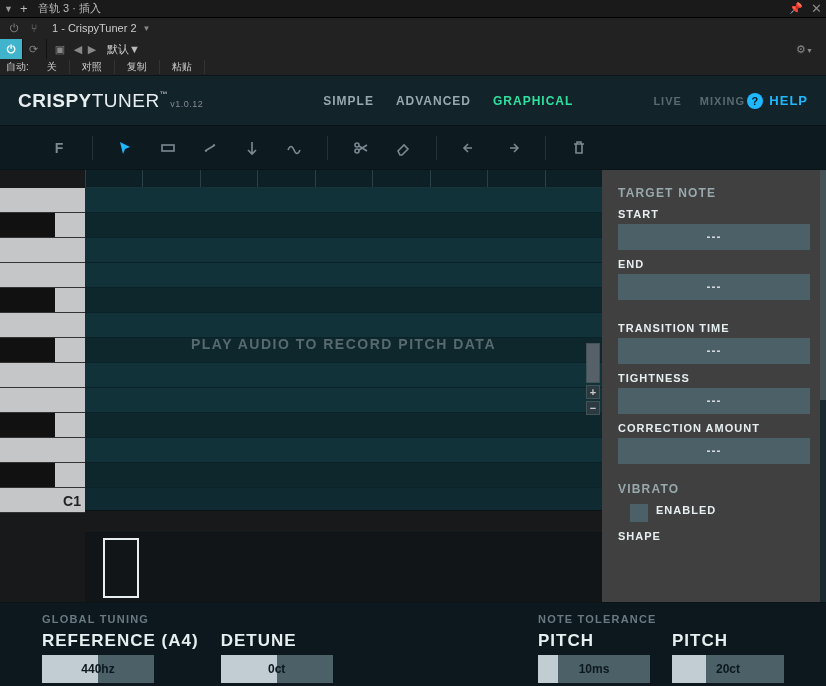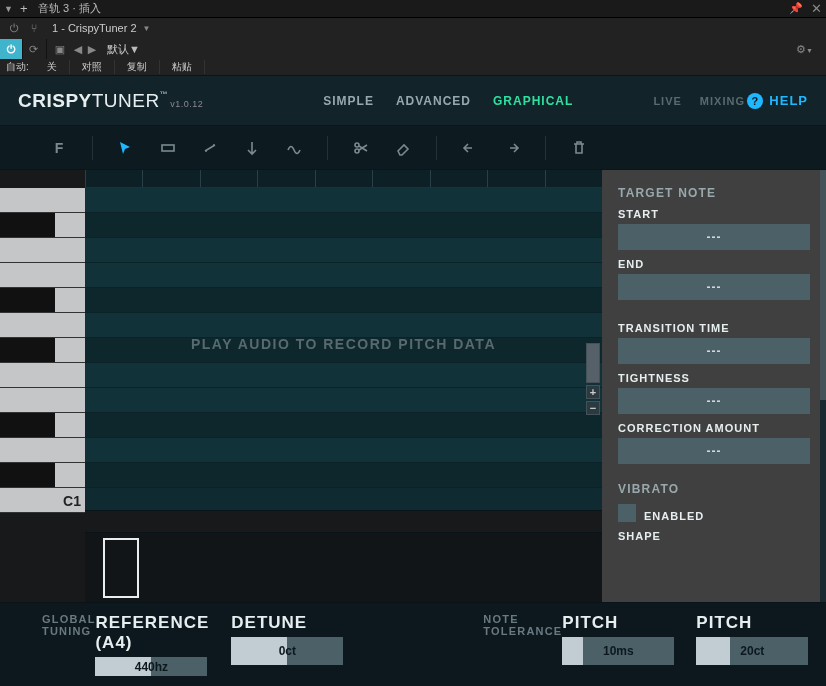--- a/index.html
+++ b/index.html
@@ -85,29 +85,29 @@
 .piano-col .key.black{background:#c4c6c8}
 .piano-col .key.black::before{content:"";position:absolute;left:0;top:0;width:55px;height:100%;background:#111}
 .piano-col .key .lbl{position:absolute;right:4px;bottom:3px;font-size:14px;color:#222;font-weight:bold}
 .piano-col .pad{height:18px;background:#18191a}
 
 
 .side-col{overflow:hidden;font-size:11px}
 .sh{font-size:12px;color:#98a8ac;font-weight:800;letter-spacing:1.2px;margin:4px 0 8px}
 .sl{font-size:11px;color:#e6eef0;font-weight:800;letter-spacing:1px;margin:8px 0 4px}
 .sval{height:26px;background:#4c6068;color:#d0d8dc;display:flex;align-items:center;justify-content:center;font-size:12px;font-weight:800;letter-spacing:1px;border-radius:0}
-.chk-row{display:flex;align-items:flex-end;gap:8px;margin:6px 0 4px}
+.chk-row{display:flex;align-items:flex-start;gap:8px;margin:6px 12px 4px}
 .chk{width:18px;height:18px;background:#4c6068}
 .sidegap{height:14px}
 .side-scroll{position:absolute;right:0;top:0;bottom:0;width:6px;background:#1a2a30}
 .side-scroll .thumb{position:absolute;top:0;height:230px;width:6px;background:#455258}
 
 
 .pbottom{height:84px;background:#0c181e;border-top:1px solid #0a1418;display:flex;padding:10px 42px;gap:70px}
-.bgroup{display:flex;flex-direction:row}
+.bgroup{display:flex;flex-direction:column}
 .bh{font-size:11px;color:#6a7a80;font-weight:800;letter-spacing:1.2px;margin-bottom:6px}
 .brow{display:flex;gap:22px}
 .bfield{display:flex;flex-direction:column}
 .bl{font-size:17px;color:#e6eef0;font-weight:800;letter-spacing:1px;margin-bottom:4px}
 .bf-slider{width:112px;height:28px;background:#4c6068;position:relative;display:flex;align-items:center;justify-content:center;color:#0c181e;font-weight:800;font-size:12px}
 .bf-slider .fill{position:absolute;left:0;top:0;bottom:0;background:#c1cdd2}
 .bf-slider .txt{position:relative;z-index:1}
 </style>
 </head>
 <body>

